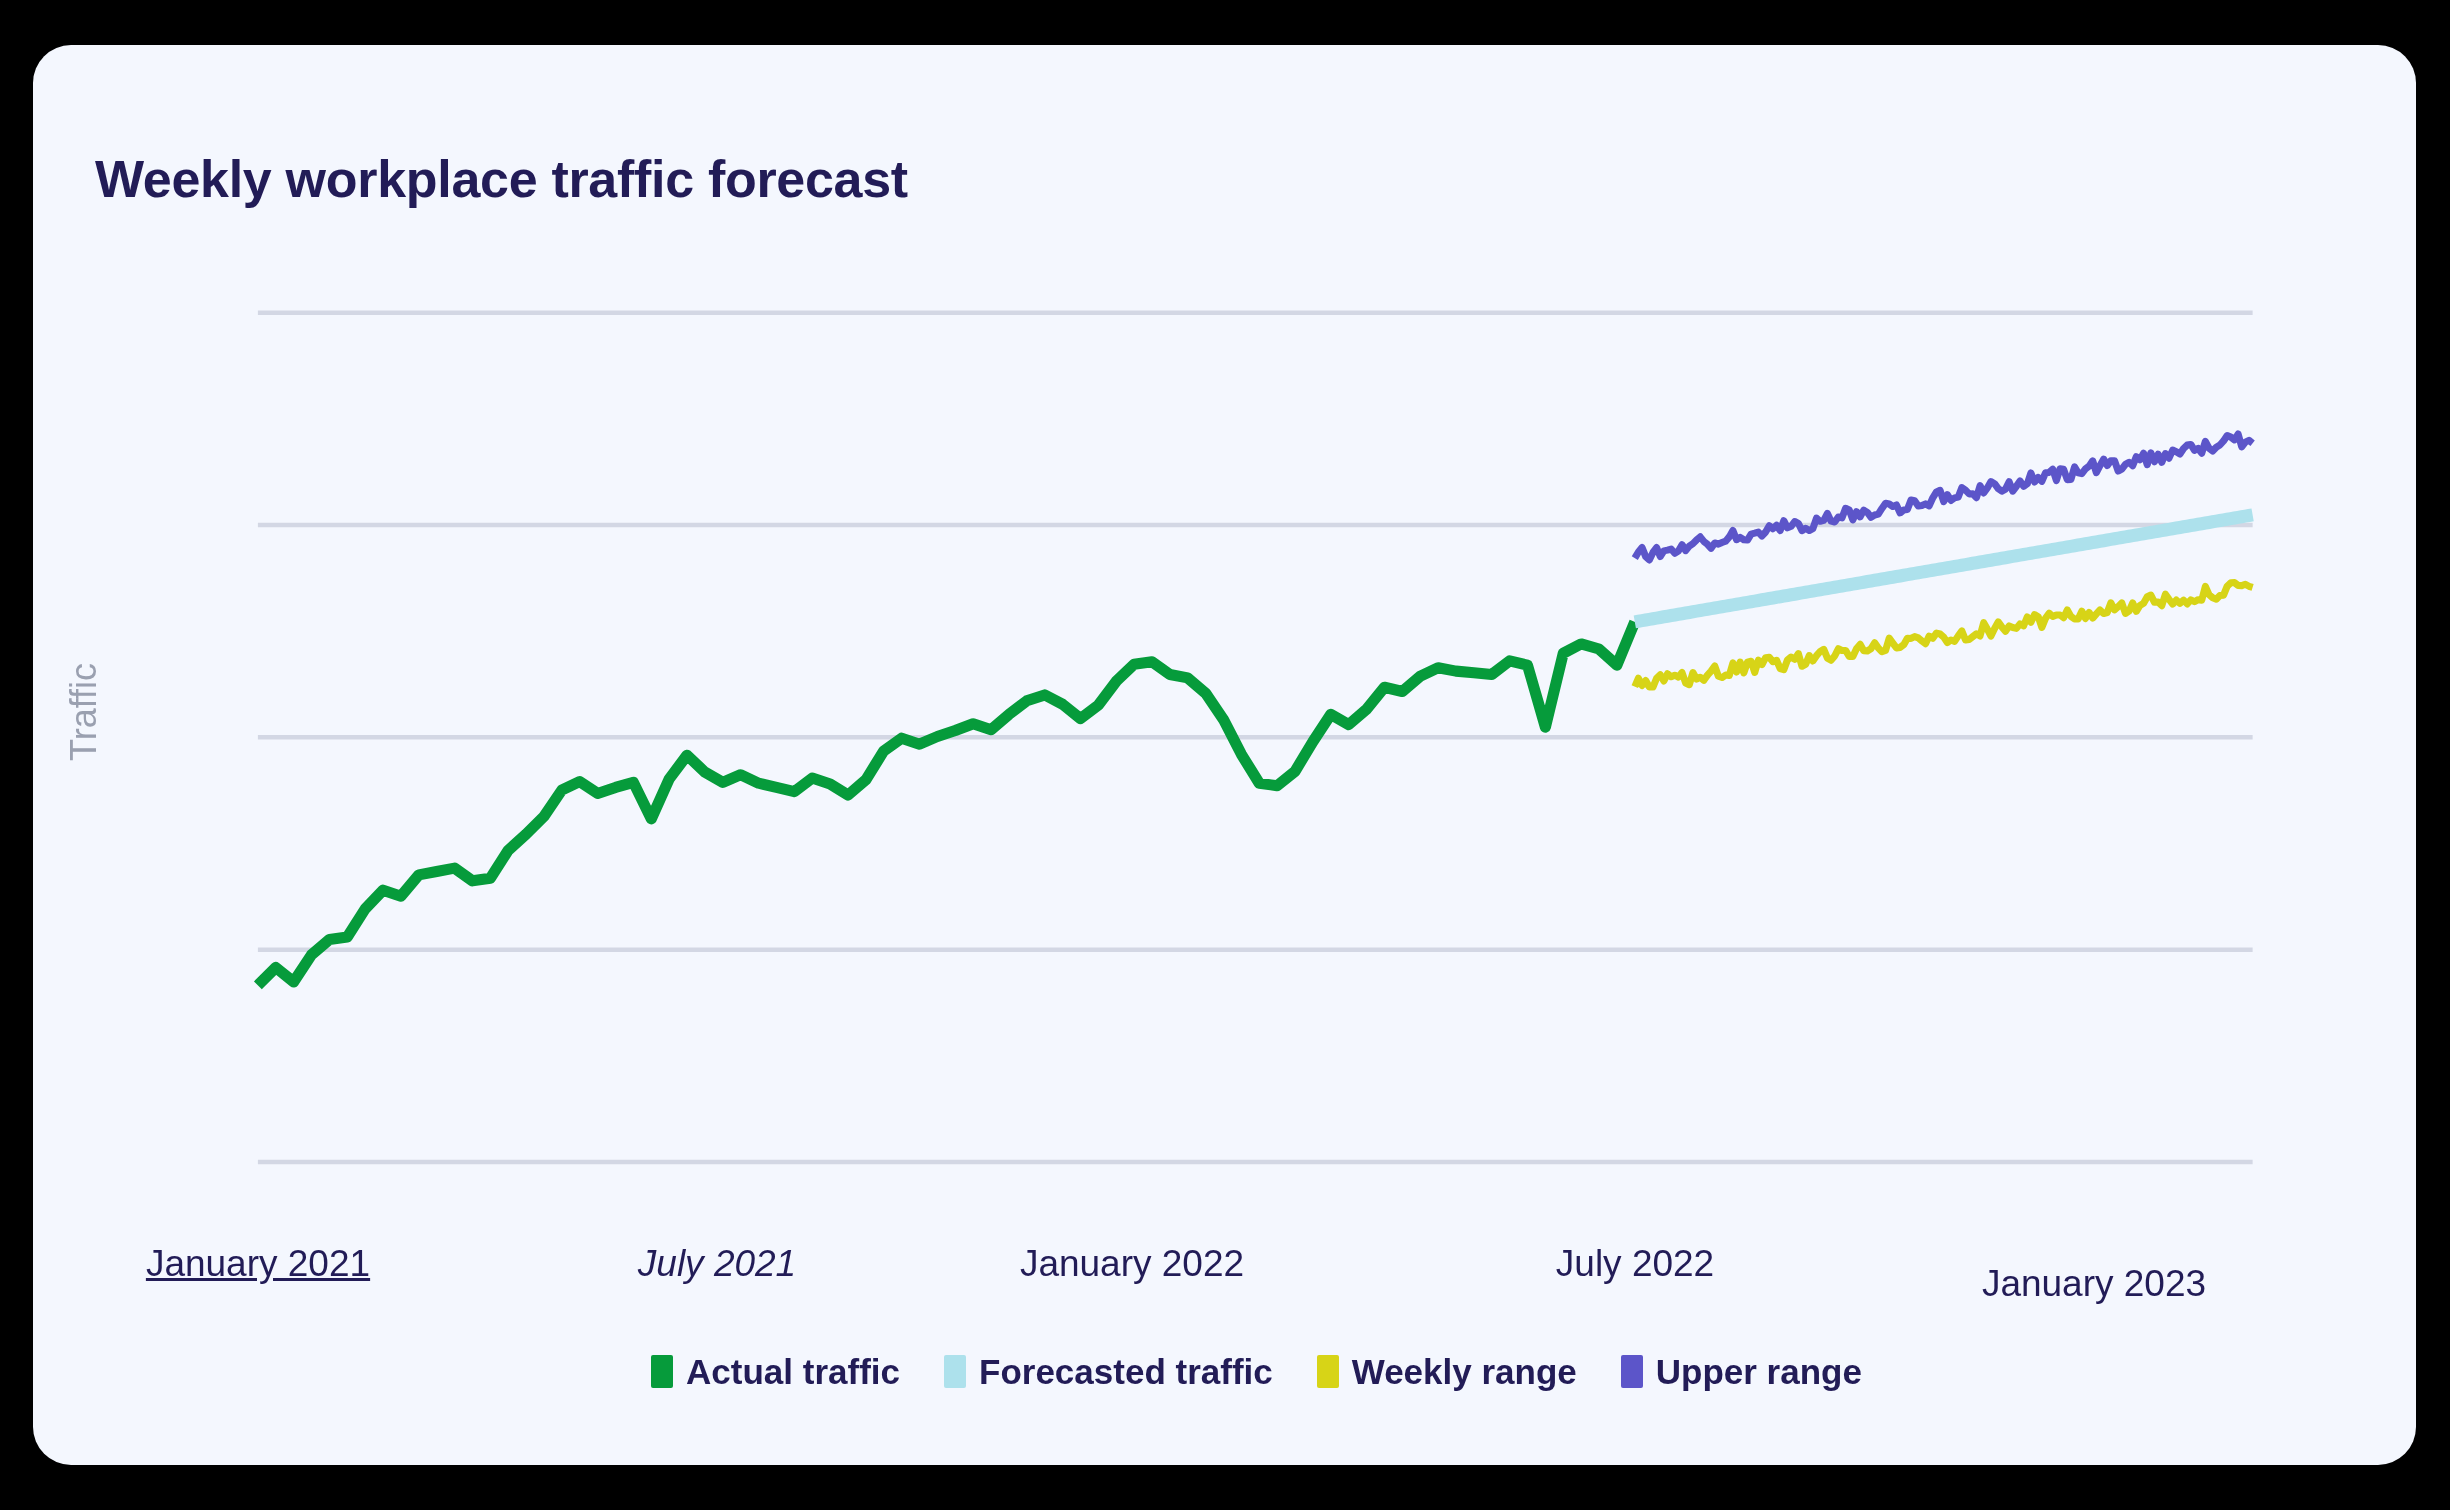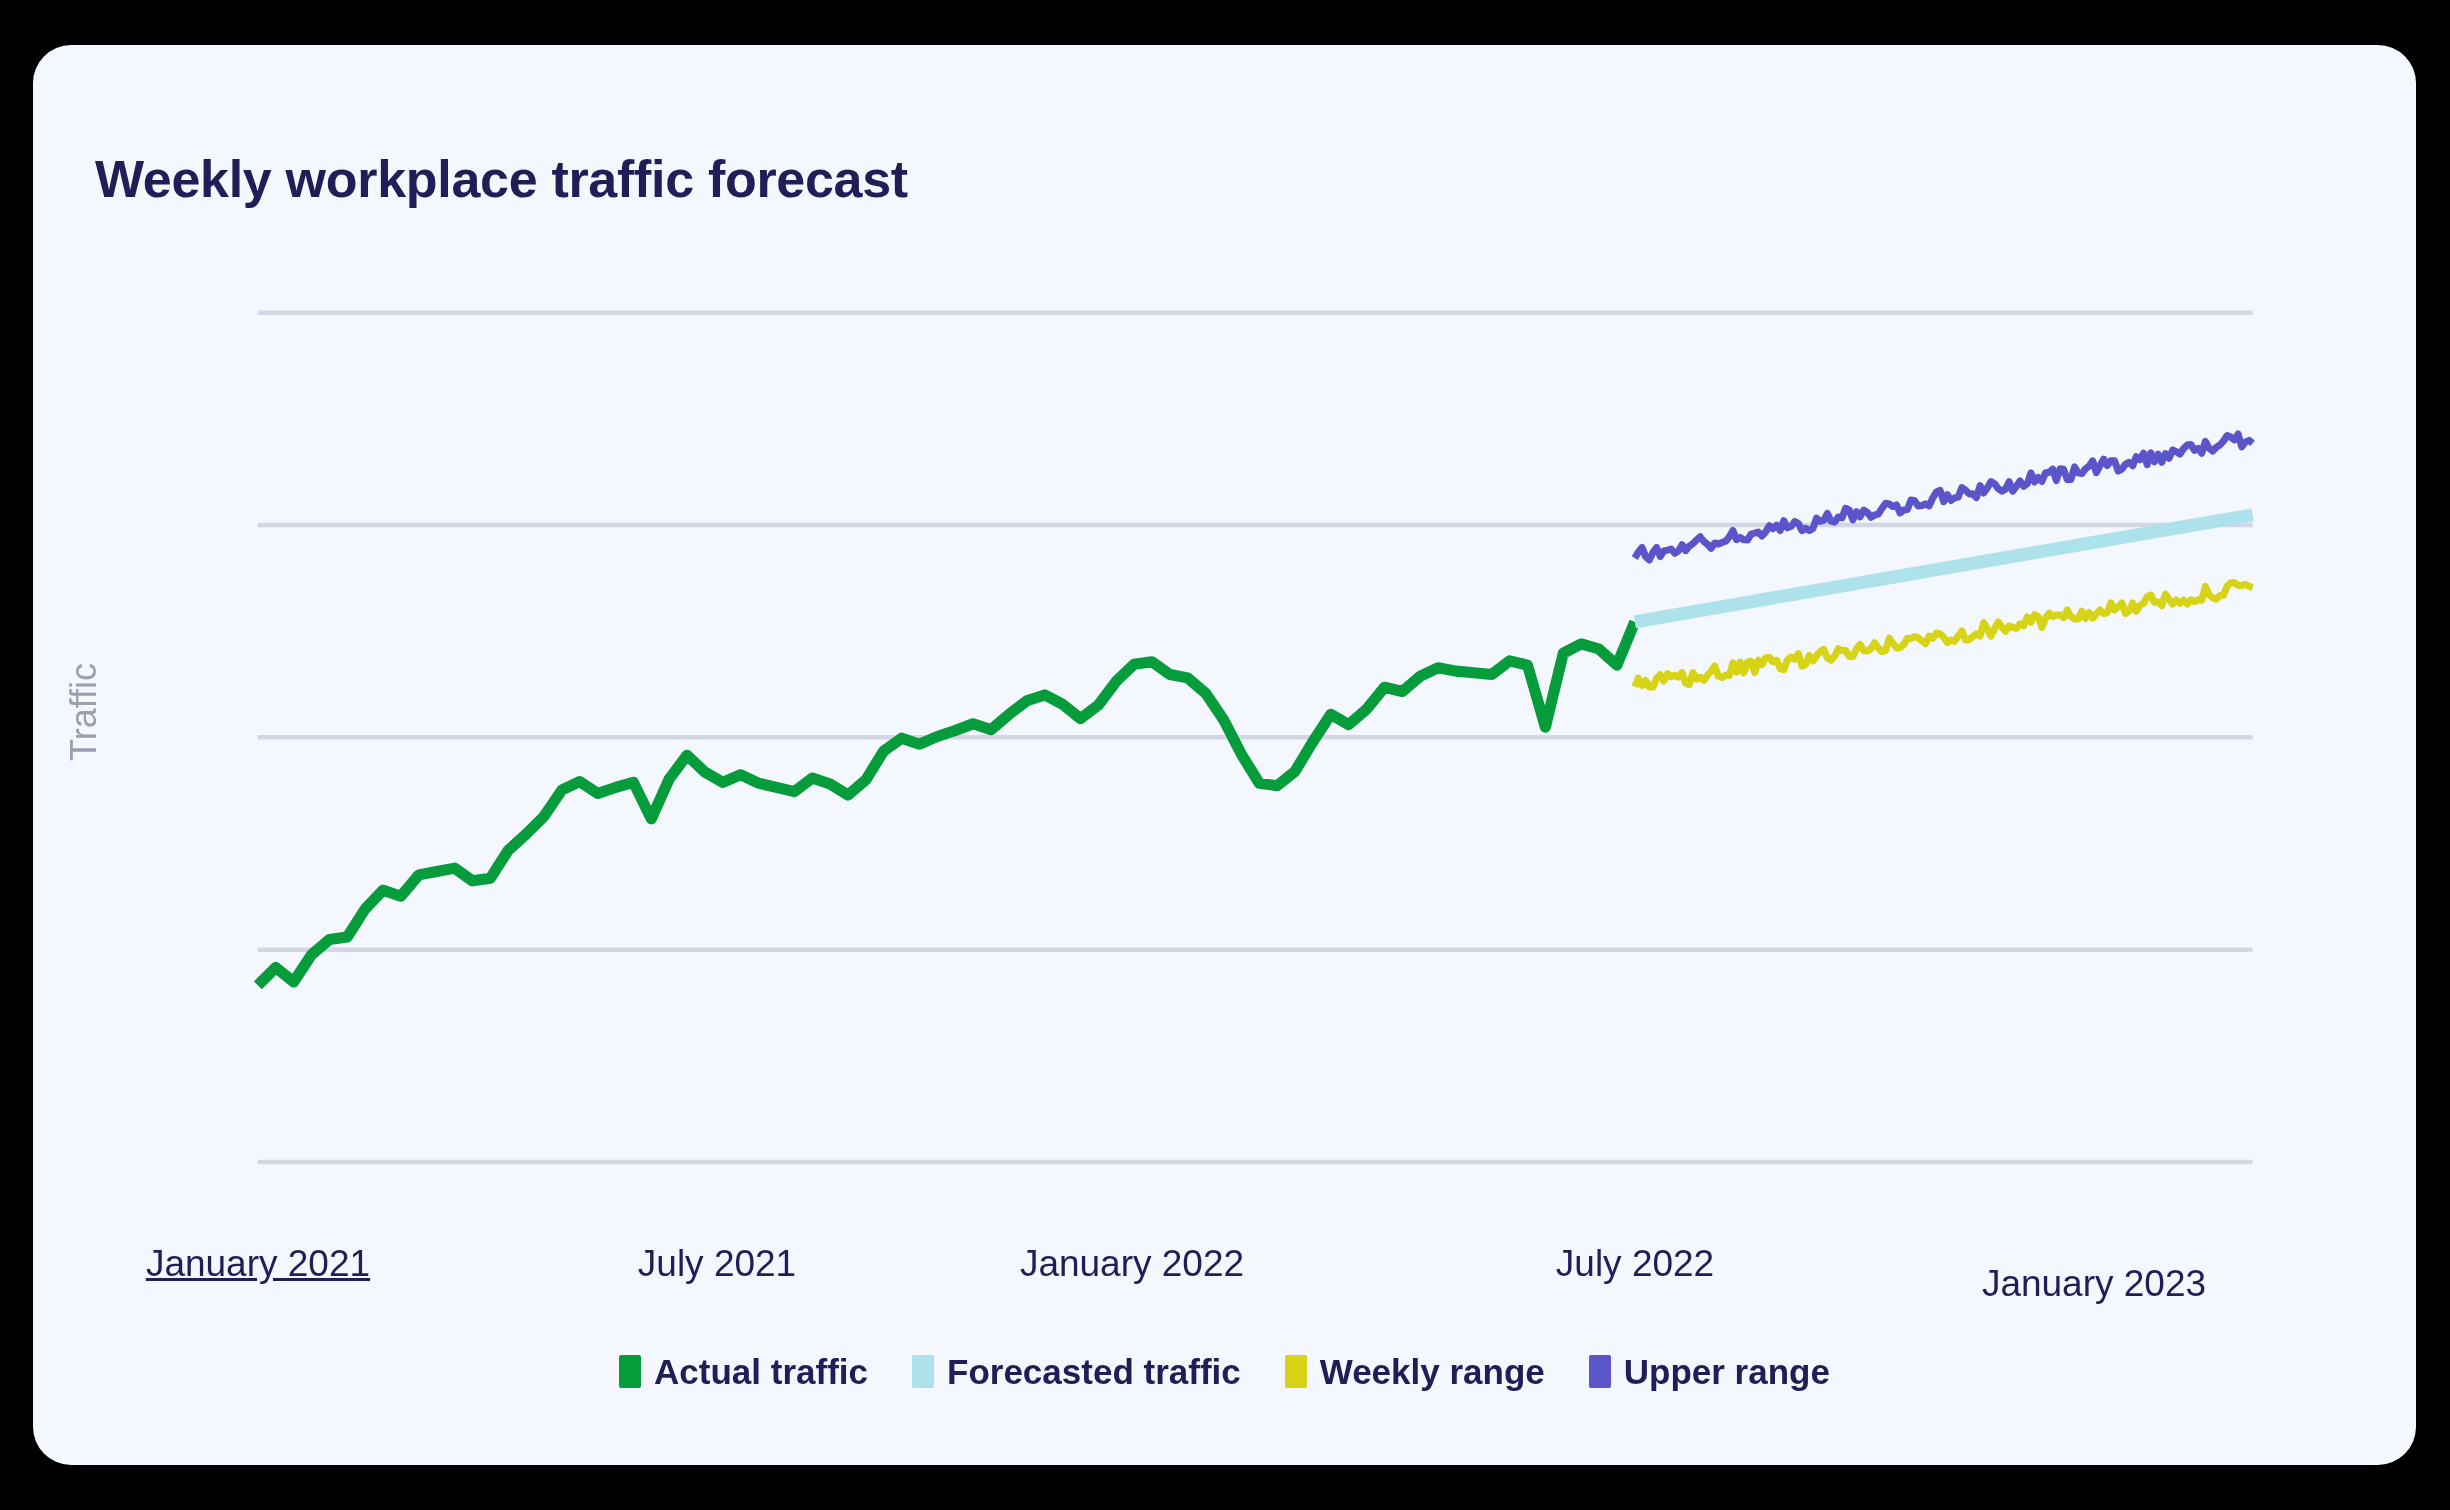--- a/index.html
+++ b/index.html
@@ -92,20 +92,21 @@
   
   #legend {
     position: absolute;
     left: 0px;
     top: 1309px;
     width: 2383px;
     display: flex;
     justify-content: center;
     align-items: center;
     gap: 44px;
+    padding-left: 32px;
   }
   .legend-item {
     display: flex;
     align-items: center;
     gap: 13px;
     white-space: nowrap;
   }
   .legend-swatch {
     width: 22px;
     height: 33px;
@@ -142,21 +143,21 @@
             <path d="M3176.69 1143.98 L3183.90 1142.73 L3191.11 1141.48 L3198.31 1140.23 L3205.52 1138.98 L3212.73 1137.74 L3219.94 1136.49 L3227.14 1135.24 L3234.35 1133.99 L3241.56 1132.74 L3248.77 1131.49 L3255.98 1130.25 L3263.18 1129.00 L3270.39 1127.75 L3277.60 1126.50 L3284.81 1125.25 L3292.01 1124.01 L3299.22 1122.76 L3306.43 1121.51 L3313.64 1120.26 L3320.84 1119.01 L3328.05 1117.77 L3335.26 1116.52 L3342.47 1115.27 L3349.68 1114.02 L3356.88 1112.77 L3364.09 1111.52 L3371.30 1110.28 L3378.51 1109.03 L3385.71 1107.78 L3392.92 1106.53 L3400.13 1105.28 L3407.34 1104.04 L3414.54 1102.79 L3421.75 1101.54 L3428.96 1100.29 L3436.17 1099.04 L3443.38 1097.79 L3450.58 1096.55 L3457.79 1095.30 L3465.00 1094.05 L3472.21 1092.80 L3479.41 1091.55 L3486.62 1090.31 L3493.83 1089.06 L3501.04 1087.81 L3508.24 1086.56 L3515.45 1085.31 L3522.66 1084.07 L3529.87 1082.82 L3537.08 1081.57 L3544.28 1080.32 L3551.49 1079.07 L3558.70 1077.82 L3565.91 1076.58 L3573.11 1075.33 L3580.32 1074.08 L3587.53 1072.83 L3594.74 1071.58 L3601.94 1070.34 L3609.15 1069.09 L3616.36 1067.84 L3623.57 1066.59 L3630.78 1065.34 L3637.98 1064.09 L3645.19 1062.85 L3652.40 1061.60 L3659.61 1060.35 L3666.81 1059.10 L3674.02 1057.85 L3681.23 1056.61 L3688.44 1055.36 L3695.64 1054.11 L3702.85 1052.86 L3710.06 1051.61 L3717.27 1050.37 L3724.48 1049.12 L3731.68 1047.87 L3738.89 1046.62 L3746.10 1045.37 L3753.31 1044.12 L3760.51 1042.88 L3767.72 1041.63 L3774.93 1040.38 L3782.14 1039.13 L3789.35 1037.88 L3796.55 1036.64 L3803.76 1035.39 L3810.97 1034.14 L3818.18 1032.89 L3825.38 1031.64 L3832.59 1030.40 L3839.80 1029.15 L3847.01 1027.90 L3854.21 1026.65 L3861.42 1025.40 L3868.63 1024.15 L3875.84 1022.91 L3883.05 1021.66 L3890.25 1020.41 L3897.46 1019.16 L3904.67 1017.91 L3911.88 1016.67 L3919.08 1015.42 L3926.29 1014.17 L3933.50 1012.92 L3940.71 1011.67 L3947.91 1010.42 L3955.12 1009.18 L3962.33 1007.93 L3969.54 1006.68 L3976.75 1005.43 L3983.95 1004.18 L3991.16 1002.94 L3998.37 1001.69 L4005.58 1000.44 L4012.78 999.19 L4019.99 997.94 L4027.20 996.70 L4034.41 995.45 L4041.61 994.20 L4048.82 992.95 L4056.03 991.70 L4063.24 990.45 L4070.45 989.21 L4077.65 987.96 L4084.86 986.71 L4092.07 985.46 L4099.28 984.21 L4106.48 982.97 L4113.69 981.72 L4120.90 980.47 L4128.11 979.22 L4135.31 977.97 L4142.52 976.73 L4149.73 975.48 L4156.94 974.23 L4164.15 972.98 L4171.35 971.73 L4178.56 970.48 L4185.77 969.24 L4192.98 967.99 L4200.18 966.74 L4207.39 965.49 L4214.60 964.24 L4221.81 963.00 L4229.02 961.75 L4236.22 960.50 L4243.43 959.25 L4250.64 958.00 L4257.85 956.75 L4265.05 955.51 L4272.26 954.26 L4279.47 953.01 L4286.68 951.76 L4293.88 950.51 L4301.09 949.27 L4308.30 948.02 L4315.51 946.77 L4322.72 945.52 L4329.92 944.27 L4337.13 943.03 L4344.34 941.78 L4351.55 940.53 L4358.75 939.28 L4365.96 938.03 L4373.17 936.78 L4380.38 935.54 L4387.58 934.29 L4394.79 933.04 L4402.00 931.79" fill="none" stroke="#ADE1EC" stroke-width="26" stroke-linejoin="round" stroke-linecap="butt"></path>
             <path d="M3176.69 1272.32 L3183.90 1255.87 L3191.11 1270.19 L3198.31 1260.31 L3205.52 1273.12 L3212.73 1273.29 L3219.94 1255.81 L3227.14 1248.95 L3234.35 1261.29 L3241.56 1246.98 L3248.77 1252.90 L3255.98 1249.70 L3263.18 1253.54 L3270.39 1244.55 L3277.60 1265.14 L3284.81 1268.58 L3292.01 1244.63 L3299.22 1257.30 L3306.43 1253.75 L3313.64 1259.93 L3320.84 1249.60 L3328.05 1241.66 L3335.26 1231.31 L3342.47 1251.88 L3349.68 1254.39 L3356.88 1249.44 L3364.09 1250.26 L3371.30 1225.47 L3378.51 1243.39 L3385.71 1223.75 L3392.92 1245.11 L3400.13 1224.08 L3407.34 1222.13 L3414.54 1244.26 L3421.75 1220.02 L3428.96 1228.58 L3436.17 1214.96 L3443.38 1214.14 L3450.58 1223.00 L3457.79 1220.16 L3465.00 1236.52 L3472.21 1238.85 L3479.41 1219.58 L3486.62 1213.73 L3493.83 1218.27 L3501.04 1206.90 L3508.24 1231.97 L3515.45 1228.41 L3522.66 1210.82 L3529.87 1221.42 L3537.08 1210.97 L3544.28 1202.73 L3551.49 1198.46 L3558.70 1215.85 L3565.91 1220.07 L3573.11 1211.63 L3580.32 1197.38 L3587.53 1200.84 L3594.74 1200.62 L3601.94 1212.73 L3609.15 1212.58 L3616.36 1197.46 L3623.57 1188.59 L3630.78 1201.18 L3637.98 1201.54 L3645.19 1197.19 L3652.40 1185.40 L3659.61 1195.93 L3666.81 1203.12 L3674.02 1200.59 L3681.23 1176.23 L3688.44 1186.04 L3695.64 1195.76 L3702.85 1194.65 L3710.06 1189.21 L3717.27 1176.33 L3724.48 1176.88 L3731.68 1173.29 L3738.89 1175.80 L3746.10 1181.86 L3753.31 1187.32 L3760.51 1172.19 L3767.72 1176.74 L3774.93 1166.15 L3782.14 1168.00 L3789.35 1174.22 L3796.55 1185.10 L3803.76 1179.91 L3810.97 1182.55 L3818.18 1171.79 L3825.38 1162.02 L3832.59 1179.99 L3839.80 1178.94 L3847.01 1173.30 L3854.21 1167.65 L3861.42 1171.86 L3868.63 1145.68 L3875.84 1158.32 L3883.05 1172.07 L3890.25 1157.17 L3897.46 1144.04 L3904.67 1154.02 L3911.88 1162.83 L3919.08 1152.12 L3926.29 1155.21 L3933.50 1156.91 L3940.71 1147.92 L3947.91 1151.68 L3955.12 1134.25 L3962.33 1144.85 L3969.54 1129.54 L3976.75 1133.77 L3983.95 1155.09 L3991.16 1137.00 L3998.37 1126.84 L4005.58 1133.27 L4012.78 1130.21 L4019.99 1130.34 L4027.20 1135.70 L4034.41 1120.21 L4041.61 1133.08 L4048.82 1138.34 L4056.03 1138.14 L4063.24 1122.73 L4070.45 1137.29 L4077.65 1125.30 L4084.86 1136.54 L4092.07 1128.24 L4099.28 1120.49 L4106.48 1127.53 L4113.69 1125.54 L4120.90 1106.28 L4128.11 1120.32 L4135.31 1113.85 L4142.52 1106.39 L4149.73 1127.20 L4156.94 1122.66 L4164.15 1106.52 L4171.35 1123.17 L4178.56 1111.42 L4185.77 1107.11 L4192.98 1094.08 L4200.18 1090.88 L4207.39 1105.18 L4214.60 1104.49 L4221.81 1111.80 L4229.02 1089.15 L4236.22 1099.35 L4243.43 1108.69 L4250.64 1100.73 L4257.85 1107.14 L4265.05 1100.85 L4272.26 1108.34 L4279.47 1100.42 L4286.68 1104.02 L4293.88 1099.98 L4301.09 1101.00 L4308.30 1073.78 L4315.51 1090.03 L4322.72 1096.08 L4329.92 1098.94 L4337.13 1091.79 L4344.34 1091.01 L4351.55 1073.23 L4358.75 1066.25 L4365.96 1066.14 L4373.17 1071.70 L4380.38 1072.07 L4387.58 1069.46 L4394.79 1073.37 L4402.00 1075.60" fill="none" stroke="#D7D417" stroke-width="14" stroke-linejoin="round" stroke-linecap="butt"></path>
             <path d="M3176.69 1017.51 L3183.90 1005.31 L3191.11 996.45 L3198.31 1014.67 L3205.52 1021.14 L3212.73 1006.30 L3219.94 996.48 L3227.14 1014.34 L3234.35 1003.17 L3241.56 1001.75 L3248.77 999.60 L3255.98 1007.92 L3263.18 1003.30 L3270.39 990.96 L3277.60 1002.76 L3284.81 993.83 L3292.01 988.78 L3299.22 981.44 L3306.43 975.40 L3313.64 984.39 L3320.84 990.12 L3328.05 998.10 L3335.26 987.51 L3342.47 989.94 L3349.68 986.50 L3356.88 983.96 L3364.09 975.43 L3371.30 962.70 L3378.51 981.06 L3385.71 976.41 L3392.92 981.12 L3400.13 981.80 L3407.34 969.94 L3414.54 968.10 L3421.75 965.94 L3428.96 973.64 L3436.17 965.78 L3443.38 953.48 L3450.58 959.33 L3457.79 952.42 L3465.00 962.86 L3472.21 943.36 L3479.41 957.55 L3486.62 954.42 L3493.83 945.00 L3501.04 948.54 L3508.24 963.14 L3515.45 958.49 L3522.66 962.80 L3529.87 959.15 L3537.08 938.24 L3544.28 944.53 L3551.49 942.65 L3558.70 928.87 L3565.91 944.22 L3573.11 945.91 L3580.32 936.10 L3587.53 937.87 L3594.74 918.83 L3601.94 922.07 L3609.15 941.79 L3616.36 925.37 L3623.57 935.79 L3630.78 922.44 L3637.98 926.97 L3645.19 936.67 L3652.40 932.10 L3659.61 930.22 L3666.81 919.05 L3674.02 908.86 L3681.23 910.25 L3688.44 915.25 L3695.64 912.18 L3702.85 927.92 L3710.06 921.98 L3717.27 921.16 L3724.48 902.33 L3731.68 903.79 L3738.89 914.25 L3746.10 913.19 L3753.31 909.97 L3760.51 913.96 L3767.72 897.97 L3774.93 886.31 L3782.14 883.14 L3789.35 905.46 L3796.55 891.88 L3803.76 903.14 L3810.97 898.16 L3818.18 896.54 L3825.38 877.72 L3832.59 882.69 L3839.80 890.24 L3847.01 890.01 L3854.21 897.72 L3861.42 873.93 L3868.63 888.32 L3875.84 878.32 L3883.05 865.83 L3890.25 869.99 L3897.46 879.86 L3904.67 884.91 L3911.88 880.70 L3919.08 865.98 L3926.29 884.88 L3933.50 875.20 L3940.71 864.40 L3947.91 875.30 L3955.12 870.10 L3962.33 848.73 L3969.54 866.57 L3976.75 857.81 L3983.95 865.30 L3991.16 848.50 L3998.37 847.59 L4005.58 841.32 L4012.78 863.68 L4019.99 840.45 L4027.20 841.46 L4034.41 861.89 L4041.61 861.48 L4048.82 836.74 L4056.03 848.37 L4063.24 850.02 L4070.45 840.53 L4077.65 835.25 L4084.86 824.69 L4092.07 847.98 L4099.28 834.27 L4106.48 821.21 L4113.69 833.99 L4120.90 824.46 L4128.11 824.37 L4135.31 844.83 L4142.52 841.09 L4149.73 831.48 L4156.94 827.42 L4164.15 834.32 L4171.35 816.39 L4178.56 822.56 L4185.77 809.59 L4192.98 832.33 L4200.18 808.77 L4207.39 826.49 L4214.60 811.65 L4221.81 827.47 L4229.02 810.26 L4236.22 819.32 L4243.43 803.37 L4250.64 806.46 L4257.85 811.08 L4265.05 800.17 L4272.26 793.37 L4279.47 792.11 L4286.68 803.81 L4293.88 800.12 L4301.09 809.40 L4308.30 786.12 L4315.51 799.42 L4322.72 805.15 L4329.92 797.64 L4337.13 793.23 L4344.34 785.27 L4351.55 774.55 L4358.75 777.50 L4365.96 782.97 L4373.17 771.60 L4380.38 796.84 L4387.58 787.58 L4394.79 784.13 L4402.00 789.75" fill="none" stroke="#5C55C9" stroke-width="14" stroke-linejoin="round" stroke-linecap="butt"></path>
           </g>
       </svg>
 
       <div id="y-axis-title">Traffic</div>
 
       <div id="x-ticks">
           <div class="x-tick" style="left: 225px; text-decoration: underline;">January 2021</div>
-          <div class="x-tick" style="left: 684px;">July 2021</div>
+          <div class="x-tick" style="left: 684px; font-style: italic;">July 2021</div>
           <div class="x-tick" style="left: 1099px;">January 2022</div>
           <div class="x-tick" style="left: 1602px;">July 2022</div>
           <div class="x-tick" style="left: 2061px; margin-top: 20px;">January 2023</div>
         </div>
     </div>
 
     <div id="legend">
         <div class="legend-item">
           <span class="legend-swatch" style="background: rgb(6, 155, 59);"></span>
           <span class="legend-label">Actual traffic</span>

